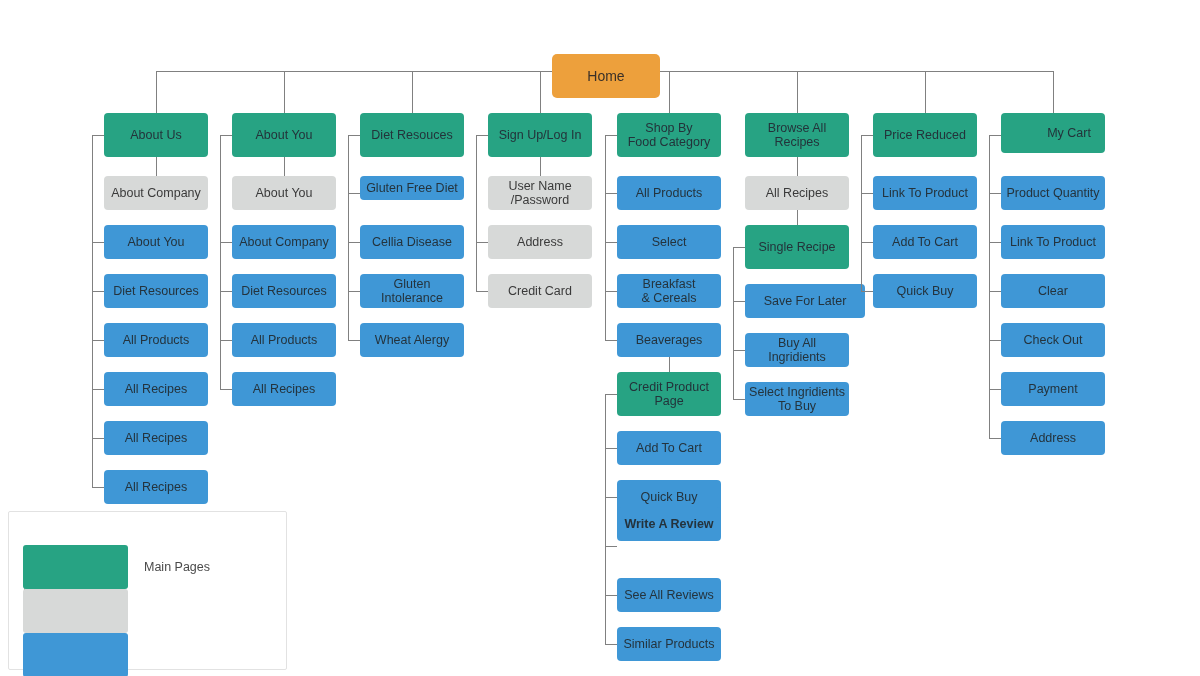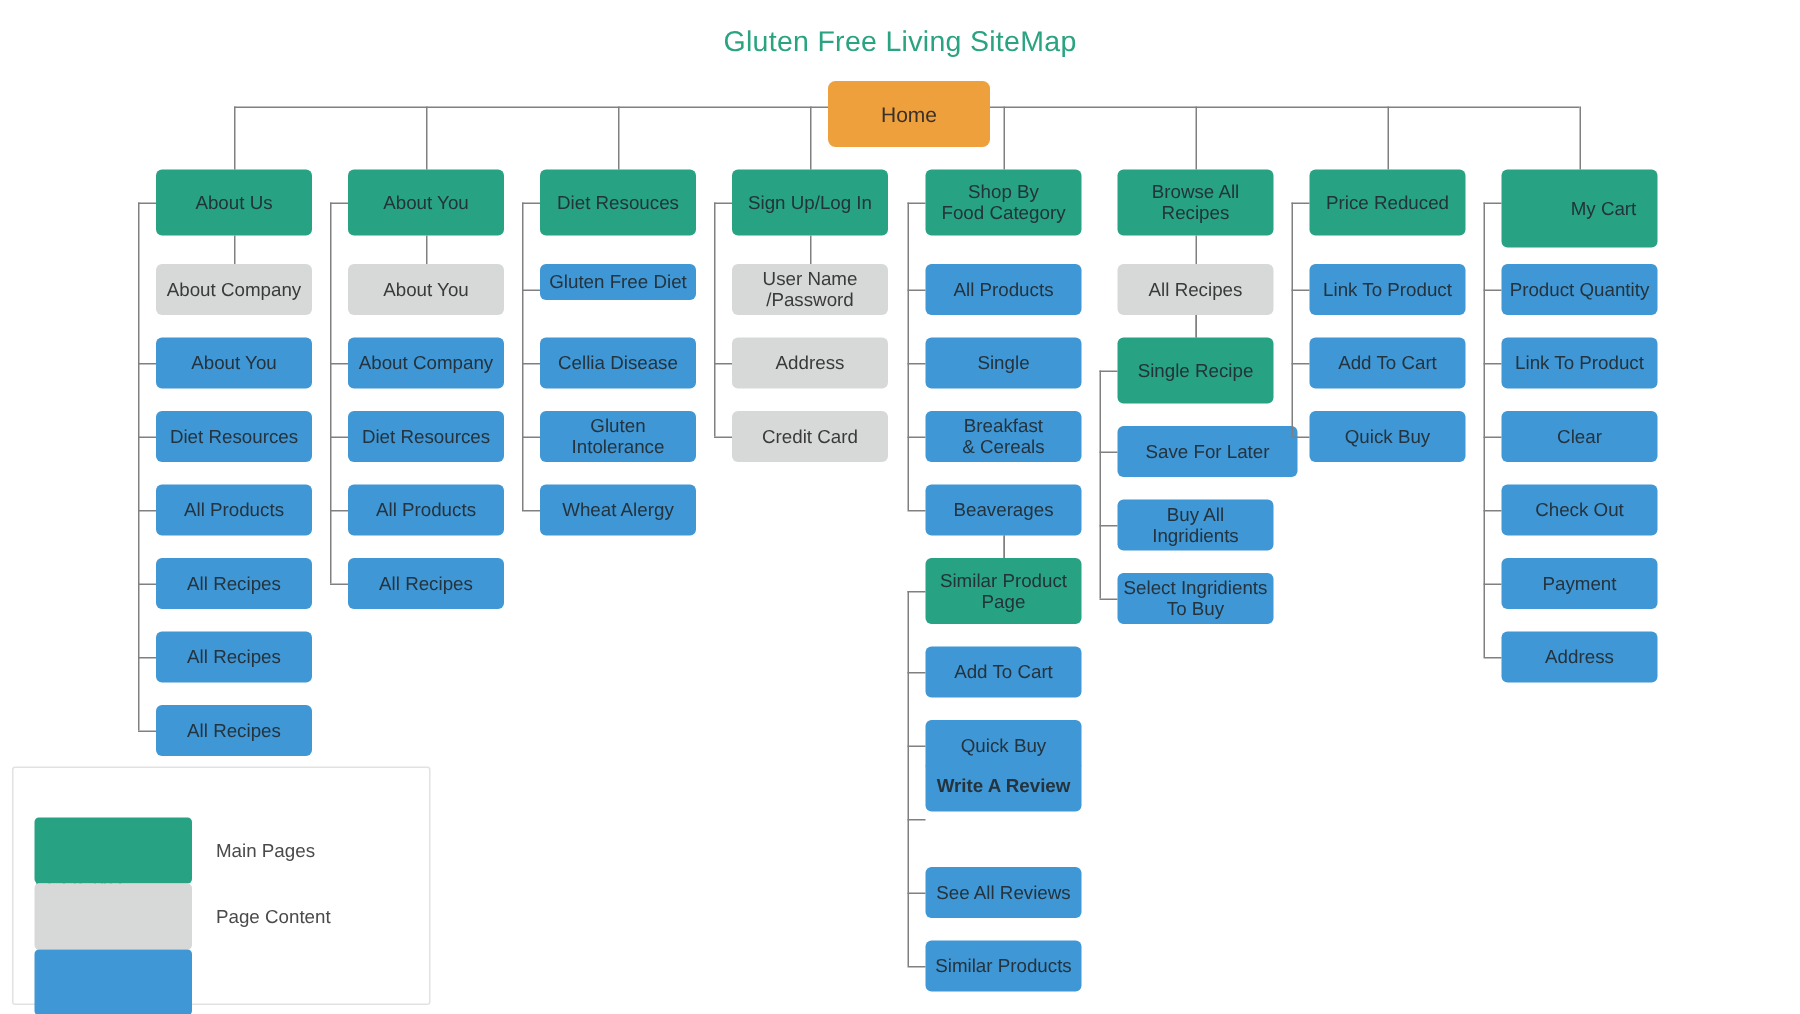--- a/index.html
+++ b/index.html
@@ -50,21 +50,20 @@
   .legend-label{
     position:absolute;left:121px;top:0;height:44px;display:flex;align-items:center;
     font-size:12.5px;color:#4a4a4a;white-space:nowrap;
   }
 </style>
 </head>
 <body>
 
 <div id="canvas">
 
-  <div class="title">Gluten Free Living SiteMap</div>
 
   <div id="diagram">
       <div class="line h" style="left: 156px; top: 71px; width: 897px; height: 1px;"></div>
       <div class="line v" style="left: 156px; top: 71px; width: 1px; height: 42px;"></div>
       <div class="line v" style="left: 284px; top: 71px; width: 1px; height: 42px;"></div>
       <div class="line v" style="left: 412px; top: 71px; width: 1px; height: 42px;"></div>
       <div class="line v" style="left: 540px; top: 71px; width: 1px; height: 42px;"></div>
       <div class="line v" style="left: 669px; top: 71px; width: 1px; height: 42px;"></div>
       <div class="line v" style="left: 797px; top: 71px; width: 1px; height: 42px;"></div>
       <div class="line v" style="left: 925px; top: 71px; width: 1px; height: 42px;"></div>
@@ -120,31 +119,31 @@
       <div class="node gray" style="left: 488px; top: 225px; width: 104px; height: 34px;">Address</div>
       <div class="line h" style="left: 476px; top: 291px; width: 12px; height: 1px;"></div>
       <div class="node gray" style="left: 488px; top: 274px; width: 104px; height: 34px;">Credit Card</div>
       <div class="line h" style="left: 476px; top: 135px; width: 12px; height: 1px;"></div>
       <div class="line v" style="left: 476px; top: 135px; width: 1px; height: 156px;"></div>
       <div class="node green" style="left: 617px; top: 113px; width: 104px; height: 44px;">Shop By
 Food Category</div>
       <div class="line h" style="left: 605px; top: 193px; width: 12px; height: 1px;"></div>
       <div class="node blue" style="left: 617px; top: 176px; width: 104px; height: 34px;">All Products</div>
       <div class="line h" style="left: 605px; top: 242px; width: 12px; height: 1px;"></div>
-      <div class="node blue" style="left: 617px; top: 225px; width: 104px; height: 34px;">Single</div>
+      <div class="node blue" style="left: 617px; top: 225px; width: 104px; height: 34px;">Select</div>
       <div class="line h" style="left: 605px; top: 291px; width: 12px; height: 1px;"></div>
       <div class="node blue" style="left: 617px; top: 274px; width: 104px; height: 34px;">Breakfast
 &amp; Cereals</div>
       <div class="line h" style="left: 605px; top: 340px; width: 12px; height: 1px;"></div>
       <div class="node blue" style="left: 617px; top: 323px; width: 104px; height: 34px;">Beaverages</div>
       <div class="line h" style="left: 605px; top: 135px; width: 12px; height: 1px;"></div>
       <div class="line v" style="left: 605px; top: 135px; width: 1px; height: 205px;"></div>
       <div class="line v" style="left: 669px; top: 357px; width: 1px; height: 15px;"></div>
       <div class="line v" style="left: 669px; top: 357px; width: 1px; height: 15px;"></div>
-      <div class="node green" style="left: 617px; top: 372px; width: 104px; height: 44px;">Similar Product
+      <div class="node green" style="left: 617px; top: 372px; width: 104px; height: 44px;">Credit Product
 Page</div>
       <div class="line h" style="left: 605px; top: 448px; width: 12px; height: 1px;"></div>
       <div class="node blue" style="left: 617px; top: 431px; width: 104px; height: 34px;">Add To Cart</div>
       <div class="line h" style="left: 605px; top: 497px; width: 12px; height: 1px;"></div>
       <div class="node blue" style="left: 617px; top: 480px; width: 104px; height: 34px;">Quick Buy</div>
       <div class="line h" style="left: 605px; top: 546px; width: 12px; height: 1px;"></div>
       <div class="node blue" style="left: 617px; top: 507px; width: 104px; height: 34px; font-weight: bold;">Write A Review</div>
       <div class="line h" style="left: 605px; top: 595px; width: 12px; height: 1px;"></div>
       <div class="node blue" style="left: 617px; top: 578px; width: 104px; height: 34px;">See All Reviews</div>
       <div class="line h" style="left: 605px; top: 644px; width: 12px; height: 1px;"></div>
@@ -170,21 +169,21 @@
       <div class="line v" style="left: 733px; top: 247px; width: 1px; height: 152px;"></div>
       <div class="node green" style="left: 873px; top: 113px; width: 104px; height: 44px;">Price Reduced</div>
       <div class="line h" style="left: 861px; top: 193px; width: 12px; height: 1px;"></div>
       <div class="node blue" style="left: 873px; top: 176px; width: 104px; height: 34px;">Link To Product</div>
       <div class="line h" style="left: 861px; top: 242px; width: 12px; height: 1px;"></div>
       <div class="node blue" style="left: 873px; top: 225px; width: 104px; height: 34px;">Add To Cart</div>
       <div class="line h" style="left: 861px; top: 291px; width: 12px; height: 1px;"></div>
       <div class="node blue" style="left: 873px; top: 274px; width: 104px; height: 34px;">Quick Buy</div>
       <div class="line h" style="left: 861px; top: 135px; width: 12px; height: 1px;"></div>
       <div class="line v" style="left: 861px; top: 135px; width: 1px; height: 156px;"></div>
-      <div class="node green" style="left: 1001px; top: 113px; width: 104px; height: 52px; padding-left: 36px;">My Cart</div>
+      <div class="node green" style="left: 1001px; top: 113px; width: 104px; height: 40px; padding-left: 36px;">My Cart</div>
       <div class="line h" style="left: 989px; top: 193px; width: 12px; height: 1px;"></div>
       <div class="node blue" style="left: 1001px; top: 176px; width: 104px; height: 34px;">Product Quantity</div>
       <div class="line h" style="left: 989px; top: 242px; width: 12px; height: 1px;"></div>
       <div class="node blue" style="left: 1001px; top: 225px; width: 104px; height: 34px;">Link To Product</div>
       <div class="line h" style="left: 989px; top: 291px; width: 12px; height: 1px;"></div>
       <div class="node blue" style="left: 1001px; top: 274px; width: 104px; height: 34px;">Clear</div>
       <div class="line h" style="left: 989px; top: 340px; width: 12px; height: 1px;"></div>
       <div class="node blue" style="left: 1001px; top: 323px; width: 104px; height: 34px;">Check Out</div>
       <div class="line h" style="left: 989px; top: 389px; width: 12px; height: 1px;"></div>
       <div class="node blue" style="left: 1001px; top: 372px; width: 104px; height: 34px;">Payment</div>
@@ -196,21 +195,20 @@
 
   <div class="legend">
     <div class="legend-title">LEGEND</div>
     <div id="legend-rows">
         <div class="legend-row" style="top: 33px; width: 250px;">
           <div class="legend-swatch" style="background: rgb(39, 163, 131);"></div>
           <div class="legend-label">Main Pages</div>
         </div>
         <div class="legend-row" style="top: 77px; width: 250px;">
           <div class="legend-swatch" style="background: rgb(215, 217, 216);"></div>
-          <div class="legend-label">Page Content</div>
         </div>
         <div class="legend-row" style="top: 121px; width: 250px;">
           <div class="legend-swatch" style="background: rgb(63, 151, 214);"></div>
         </div>
       </div>
   </div>
 
 </div>
 
 </body></html>

